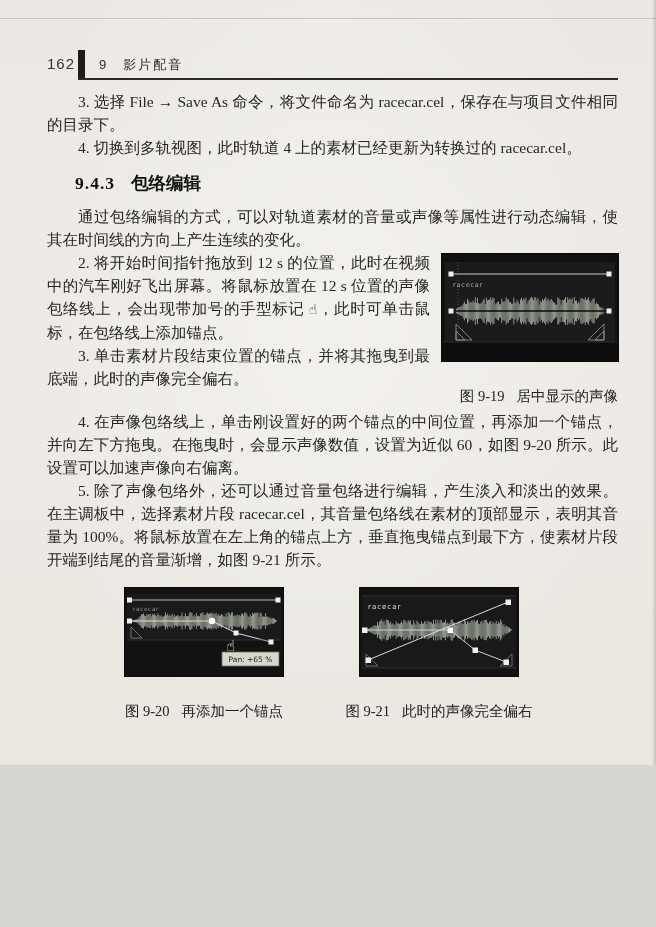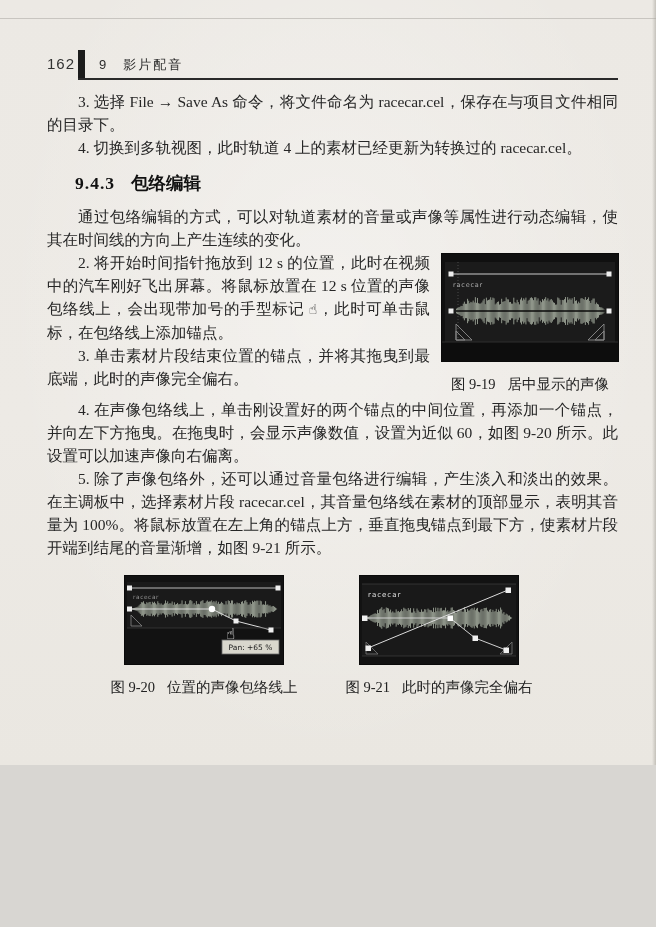--- a/index.html
+++ b/index.html
@@ -27,21 +27,21 @@
   
   .content { position:absolute; top:90px; left:47px; width:571px; font-size:15.5px; line-height:23px; text-align:justify; }
   .para { text-indent:2em; }
   .section-heading { margin:13px 0 10px 28px; font-size:17.5px; font-weight:bold; color:#111;
     font-family:"Liberation Serif","DejaVu Serif",serif; }
   .section-heading .sec-no { margin-right:16px; letter-spacing:1px; }
   .hand-inline { font-family:"DejaVu Sans",sans-serif; font-size:14px; }
 
   
   .fig19-float { float:right; width:176px; margin:3px 0 2px 12px; }
-  .fig-caption { margin-top:12px; text-align:center; font-size:14.5px; color:#222; white-space:nowrap; }
+  .fig-caption { margin-top:24px; text-align:right; font-size:14.5px; color:#222; white-space:nowrap; }
   .fig-caption .cap-no { margin-right:12px; }
   .clearfix { clear:both; }
 
   
   .figrow { display:flex; margin-top:17px; margin-bottom:14px; }
   .figbox { width:220px; display:flex; flex-direction:column; align-items:center; }
   .figbox.first { margin-left:47px; }
   .figbox.second { margin-left:15px; }
 
   svg.shot { display:block; background:#121212; box-shadow:0 0 0 1px #0a0a0a; }
@@ -400,21 +400,21 @@
               <rect x="150.5" y="9.5" width="5" height="5"></rect>
             <rect x="2" y="30.5" width="5" height="5"></rect>
             <circle cx="87" cy="33" r="3.2" fill="#ffffff"></circle>
             <rect x="108.5" y="42.5" width="5" height="5"></rect>
               <rect x="143.5" y="51.5" width="5" height="5"></rect>
           </g>
           <text x="101" y="63" font-size="15" fill="#f5f5f5" font-family="DejaVu Sans, sans-serif">☝</text>
           <rect x="97" y="64" width="57" height="14" fill="#d9d7cd" stroke="#6a6a6a" stroke-width="0.8"></rect>
           <text x="125.5" y="74" font-size="7.5" fill="#1a1a1a" text-anchor="middle" font-family="DejaVu Sans, sans-serif">Pan: +65 %</text>
         </svg>
-        <div class="fig-caption"><span class="cap-no">图 9-20</span><span>位置的声像包络线上</span></div>
+        <div class="fig-caption"><span class="cap-no">图 9-20</span><span>再添加一个锚点</span></div>
       </div>
 
       <div class="figbox second">
         <svg class="shot" width="158" height="88" viewBox="0 0 158 88">
           <rect x="0" y="0" width="158" height="88" fill="#121212"></rect>
           <rect x="2" y="8" width="154" height="72" fill="#191919"></rect>
           <line x1="2" y1="8" x2="156" y2="8" stroke="#3a3a3a" stroke-width="0.8"></line>
           <line x1="2" y1="80" x2="156" y2="80" stroke="#3a3a3a" stroke-width="0.8"></line>
           <text x="8" y="21" font-size="7" fill="#e0e0e0" letter-spacing="1" font-family="DejaVu Sans, sans-serif">racecar</text>
           <g id="wave21">

